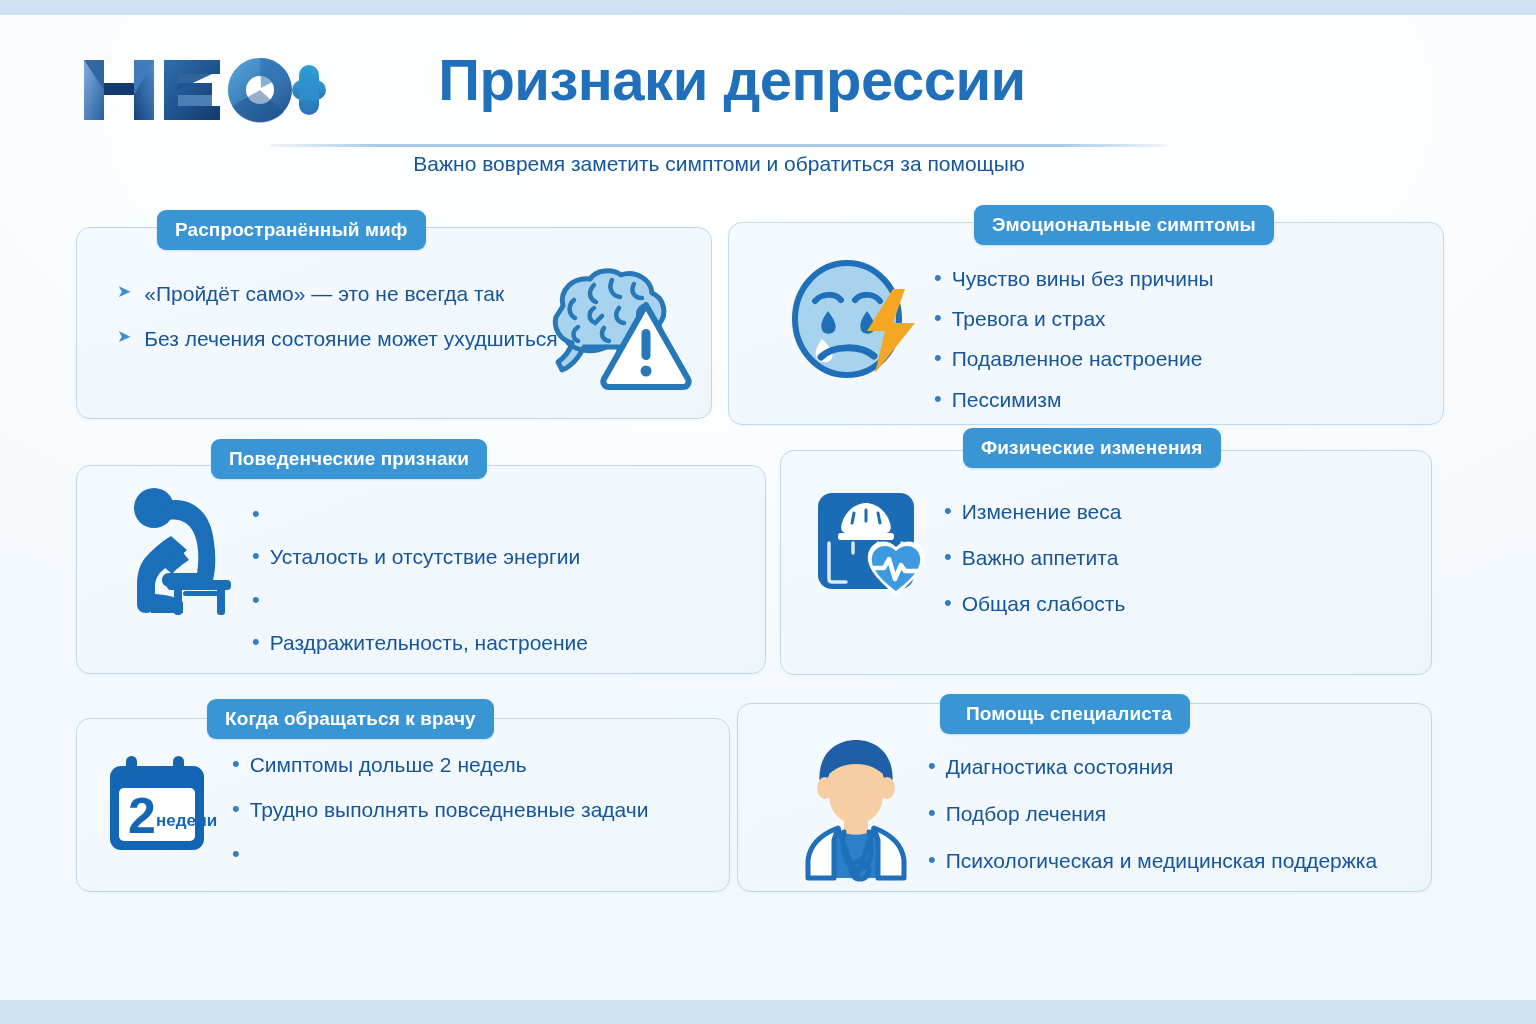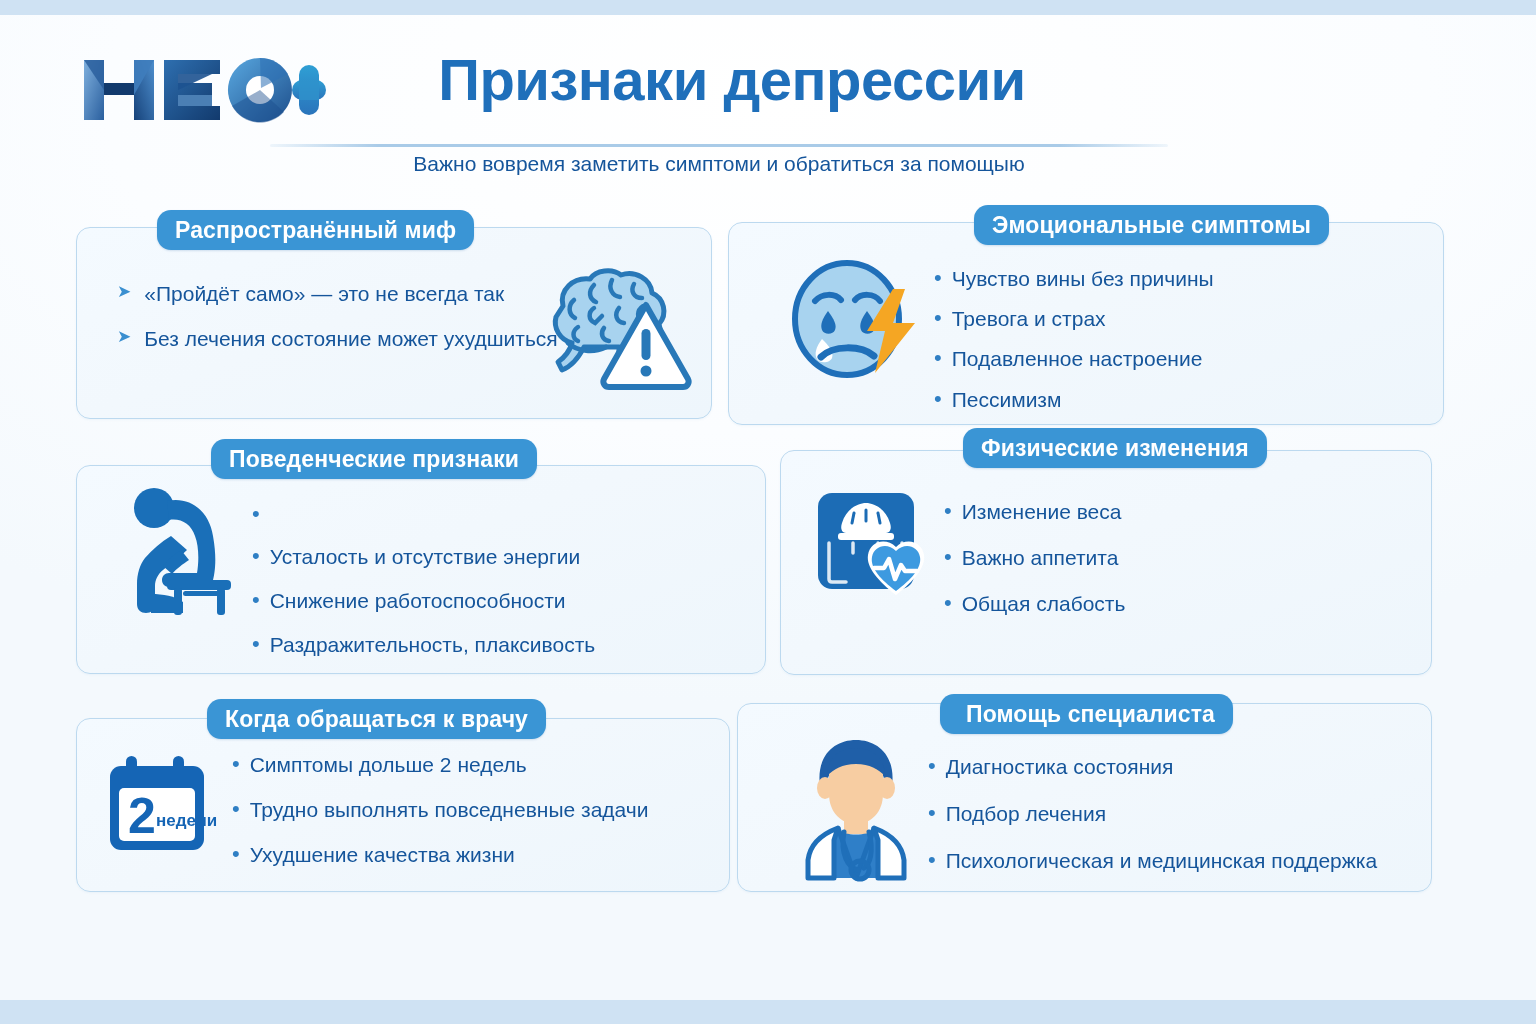--- a/index.html
+++ b/index.html
@@ -51,27 +51,27 @@
     border:1.5px solid #bcd9ef;
     border-radius:14px;
     background:linear-gradient(160deg,#f4faff 0%,#f2f8fd 45%,#eef6fc 100%);
     box-shadow:0 1px 2px rgba(120,160,200,.08);
   }
   .badge{
     position:absolute;
     background:#3a95d5;
     color:#ffffff;
     font-weight:bold;
-    border-radius:14px;
+    border-radius:9px;
     display:flex;align-items:center;justify-content:center;
     padding:0 18px;
     height:40px;
     box-shadow:0 1px 2px rgba(40,100,160,.18);
     white-space:nowrap;
-    font-size:23px;
+    font-size:19px;
     letter-spacing:0.1px;
   }
   .bullets{position:absolute;}
   .bullet{
     display:flex;align-items:flex-start;
     color:#15559b;
     font-size:21px;
     line-height:1.2;
     white-space:nowrap;
   }
@@ -228,25 +228,24 @@
     <div class="bullets" style="left:175px;top:36px;">
       <div class="bullet" style="margin-bottom:19px;">
         <span class="dot">•</span>
       </div>
       <div class="bullet" style="margin-bottom:19px;">
         <span class="dot">•</span>
         <span>Усталость и отсутствие энергии</span>
       </div>
       <div class="bullet" style="margin-bottom:19px;">
         <span class="dot">•</span>
-        <span>Снижение работоспособности</span>
-      </div>
-      <div class="bullet">
-        <span class="dot">•</span>
-        <span>Раздражительность, плаксивость</span>
+      </div>
+      <div class="bullet">
+        <span class="dot">•</span>
+        <span>Раздражительность, настроение</span>
       </div>
     </div>
 
     <div class="icon" style="left:46px;top:18px;">
       <svg width="112" height="132" viewBox="0 0 112 132">
         <g fill="#1a6fb8">
           <circle cx="31" cy="24" r="20"></circle>
           <path d="M44 17 C66 12 86 26 90 52 C94 74 92 88 90 96
                    C89 101 84 103 80 103 L46 103 C42 103 39 100 39 96
                    C39 92 42 89 46 89 L74 89 C76 78 76 62 72 52
@@ -316,21 +315,20 @@
       <div class="bullet" style="margin-bottom:20px;">
         <span class="dot">•</span>
         <span>Симптомы дольше 2 недель</span>
       </div>
       <div class="bullet" style="margin-bottom:20px;">
         <span class="dot">•</span>
         <span>Трудно выполнять повседневные задачи</span>
       </div>
       <div class="bullet">
         <span class="dot">•</span>
-        <span>Ухудшение качества жизни</span>
       </div>
     </div>
 
     <div class="icon" style="left:27px;top:35px;">
       <svg width="112" height="102" viewBox="0 0 112 102">
         <rect x="22" y="2" width="11" height="22" rx="5.5" fill="#1565b5"></rect>
         <rect x="69" y="2" width="11" height="22" rx="5.5" fill="#1565b5"></rect>
         <rect x="6" y="12" width="94" height="84" rx="11" fill="#1565b5"></rect>
         <rect x="15" y="34" width="76" height="53" rx="5" fill="#ffffff"></rect>
         <text x="24" y="79" font-family="'Liberation Sans',sans-serif" font-size="50" font-weight="bold" fill="#1565b5">2</text>

